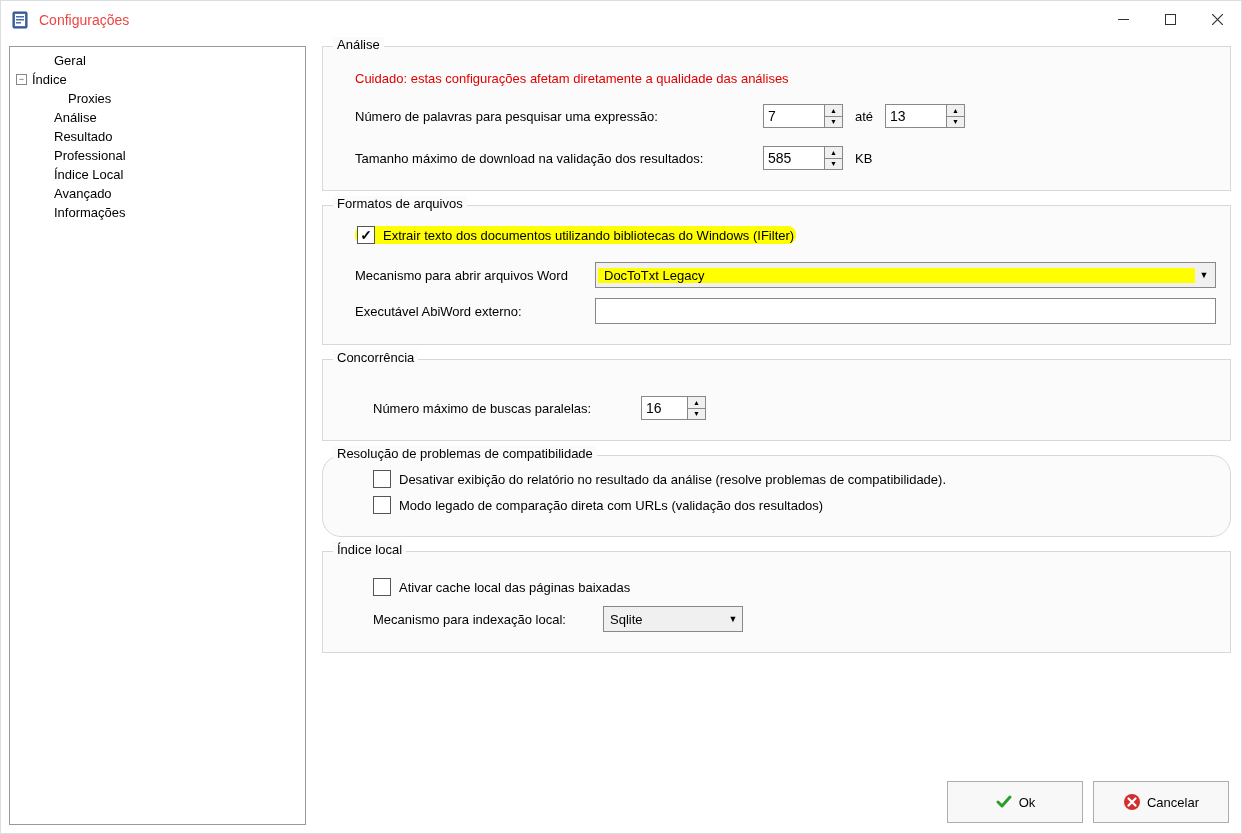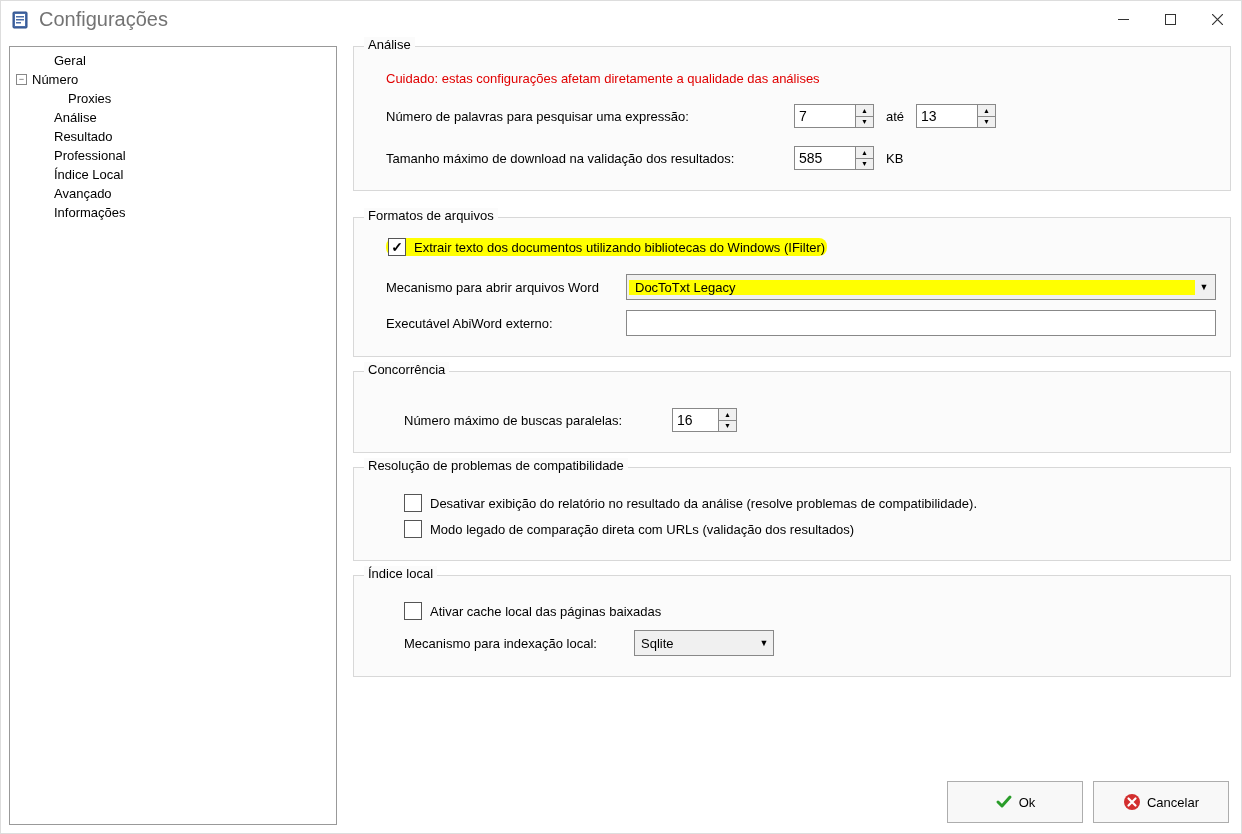--- a/index.html
+++ b/index.html
@@ -2,27 +2,27 @@
 <html><head>
   <meta charset="utf-8">
   <style>
     * { box-sizing: border-box; margin: 0; padding: 0; font-family: 'Segoe UI', Tahoma, sans-serif; font-size: 13px; }
     body { background: #fff; width: 1242px; height: 834px; overflow: hidden; }
     
     .window { width: 100%; height: 100%; display: flex; flex-direction: column; border: 1px solid #ddd; }
     
     .titlebar { height: 37px; display: flex; align-items: center; padding-left: 10px; background: #fff; }
     .titlebar-icon { width: 18px; height: 18px; margin-right: 10px; display: inline-flex; }
-    .titlebar-title { font-size: 20px; color: #737373; }
+    .titlebar-title { font-size: 14px; color: #ef4444; }
     .titlebar-btns { margin-left: auto; display: flex; }
     .titlebar-btn { width: 47px; height: 30px; display: flex; align-items: center; justify-content: center; color: #444; }
     
     .body { flex: 1; display: flex; padding: 8px; gap: 16px; }
     
-    .tree { width: 328px; border: 1px solid #999; padding: 4px 2px; overflow: auto; }
+    .tree { width: 297px; border: 1px solid #999; padding: 4px 2px; overflow: auto; }
     .tree-item { padding: 2px 2px 2px 4px; cursor: default; white-space: nowrap; color: #000; }
     .tree-item.level1 { padding-left: 28px; }
     .tree-item.level2 { padding-left: 56px; }
     .tree-branch { display: flex; align-items: center; }
     .tree-toggle { width: 11px; height: 11px; border: 1px solid #888; margin-right: 5px; display: inline-flex; align-items: center; justify-content: center; font-size: 9px; line-height: 1; color: #555; }
     .tree-dash { display: inline-block; width: 14px; }
     
     .content { flex: 1; display: flex; flex-direction: column; gap: 14px; padding-right: 2px; }
     
     .group { border: 1px solid #d8d8d8; background: #fbfbfb; padding: 12px 14px 14px 14px; position: relative; }
@@ -91,21 +91,21 @@
           </svg>
         </div>
     </div>
   </div>
 
   <div class="body">
     <div class="tree">
       <div class="tree-item level1"><span class="tree-dash"></span><span>Geral</span></div>
       <div class="tree-item tree-branch">
           <span class="tree-toggle">−</span>
-          <span>Número</span>
+          <span>Índice</span>
         </div>
       <div class="tree-item level2"><span>Proxies</span></div>
       <div class="tree-item level1"><span class="tree-dash"></span><span>Análise</span></div>
       <div class="tree-item level1"><span class="tree-dash"></span><span>Resultado</span></div>
       <div class="tree-item level1"><span class="tree-dash"></span><span>Professional</span></div>
       <div class="tree-item level1"><span class="tree-dash"></span><span>Índice Local</span></div>
       <div class="tree-item level1"><span class="tree-dash"></span><span>Avançado</span></div>
       <div class="tree-item level1"><span class="tree-dash"></span><span>Informações</span></div>
     </div>
 
@@ -138,21 +138,21 @@
             <input value="585" style="">
             <span class="spinner-btns">
                 <span class="spinner-btn">▲</span>
                 <span class="spinner-btn">▼</span>
               </span>
           </span>
           <span style="margin-left:4px;">KB</span>
         </div>
       </div>
 
-      <div class="group" style="padding-top:18px;margin-top:12px;">
+      <div class="group" style="padding-top:18px;">
         <span class="group-title">Formatos de arquivos</span>
         <div class="checkbox-row hl" style="display:inline-flex; margin-top:2px;border-radius:8px;">
           <span class="checkbox checked"></span>
           <span>Extrair texto dos documentos utilizando bibliotecas do Windows (IFilter)</span>
         </div>
         <div class="field-row">
           <span class="field-label">Mecanismo para abrir arquivos Word</span>
           <div class="combo wide hl">
             <span class="combo-text">DocToTxt Legacy</span>
             <span class="combo-btn">▼</span>
@@ -171,21 +171,21 @@
           <span class="spinner">
             <input style="width: 45px;" value="16">
             <span class="spinner-btns">
                 <span class="spinner-btn">▲</span>
                 <span class="spinner-btn">▼</span>
               </span>
           </span>
         </div>
       </div>
 
-      <div class="group" style="padding-top:18px;">
+      <div class="group" style="padding-top:6px;border-radius:19px;">
         <span class="group-title">Resolução de problemas de compatibilidade</span>
         <div class="checkbox-row" style="margin-left:36px;">
           <span class="checkbox"></span>
           <span>Desativar exibição do relatório no resultado da análise (resolve problemas de compatibilidade).</span>
         </div>
         <div class="checkbox-row" style="margin-left:36px;">
           <span class="checkbox"></span>
           <span>Modo legado de comparação direta com URLs (validação dos resultados)</span>
         </div>
       </div>

